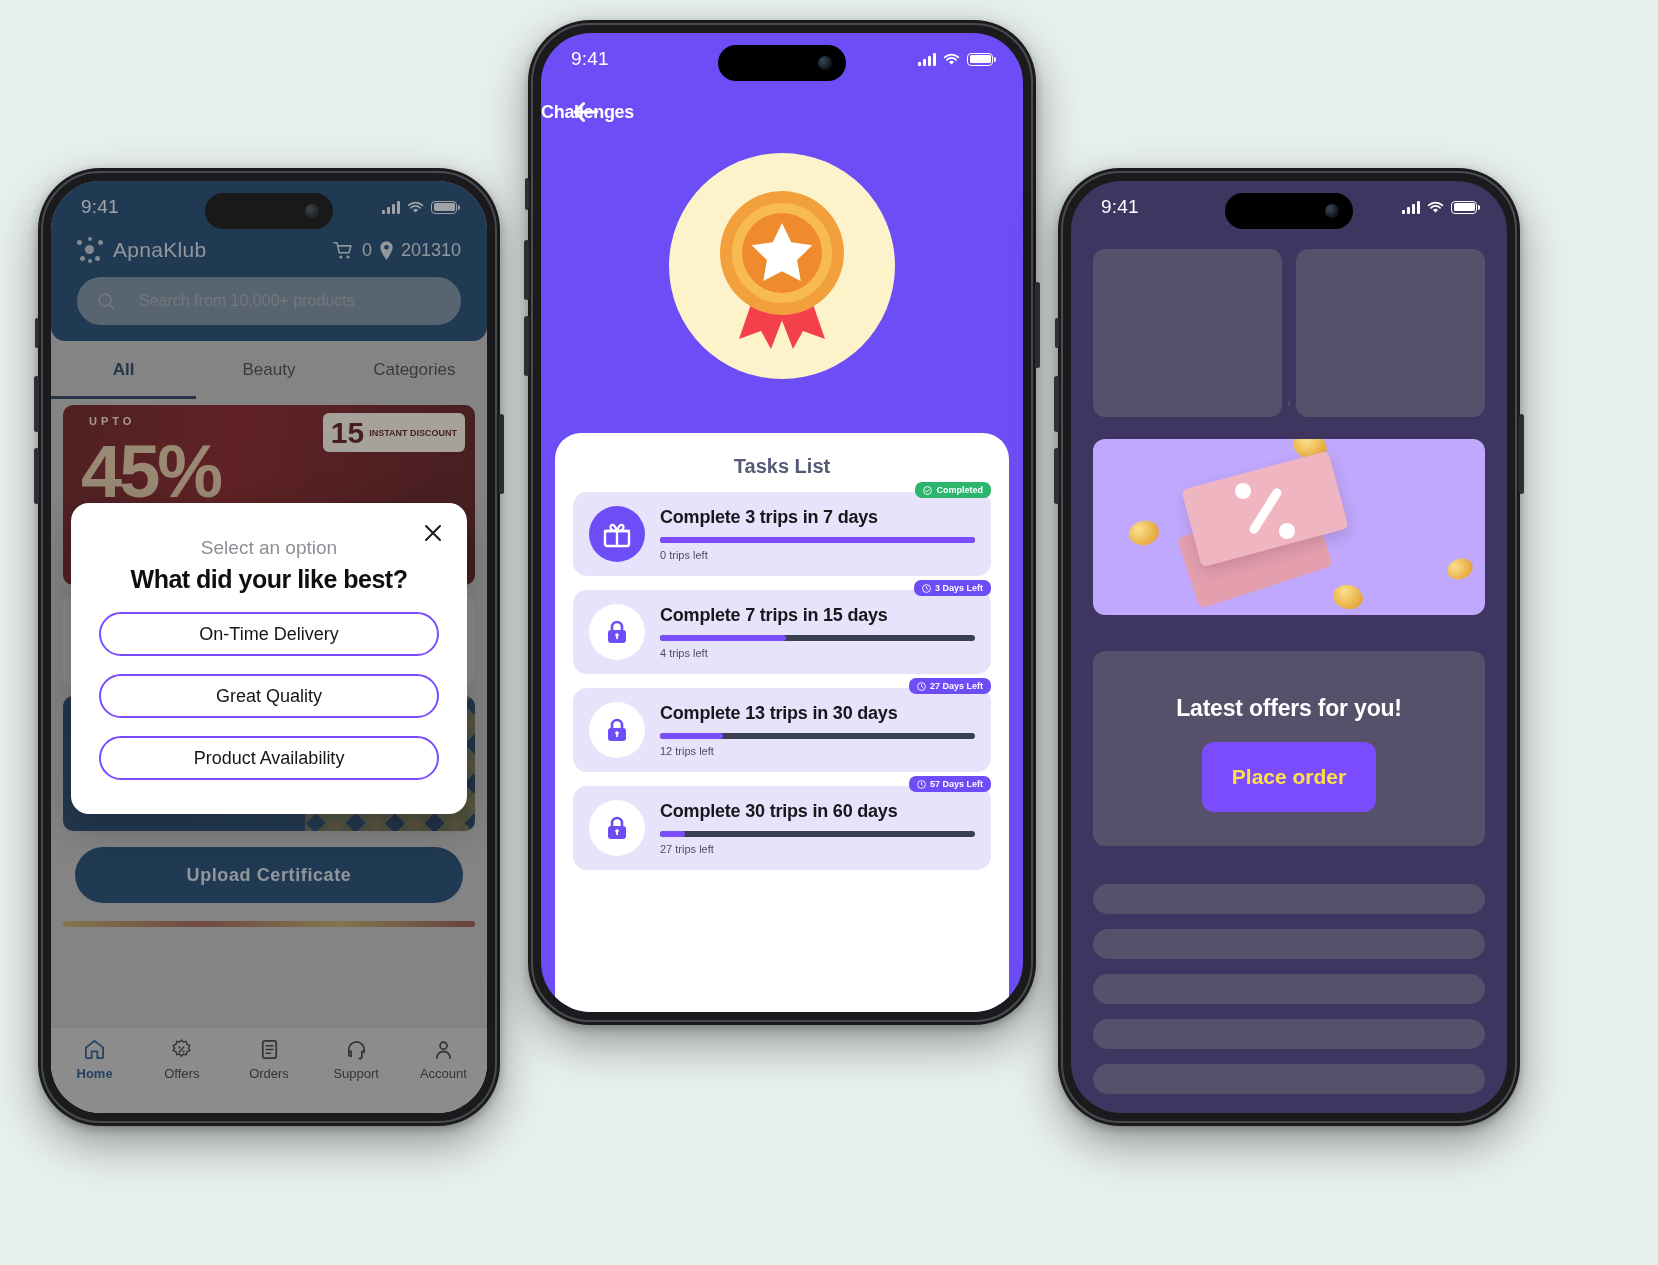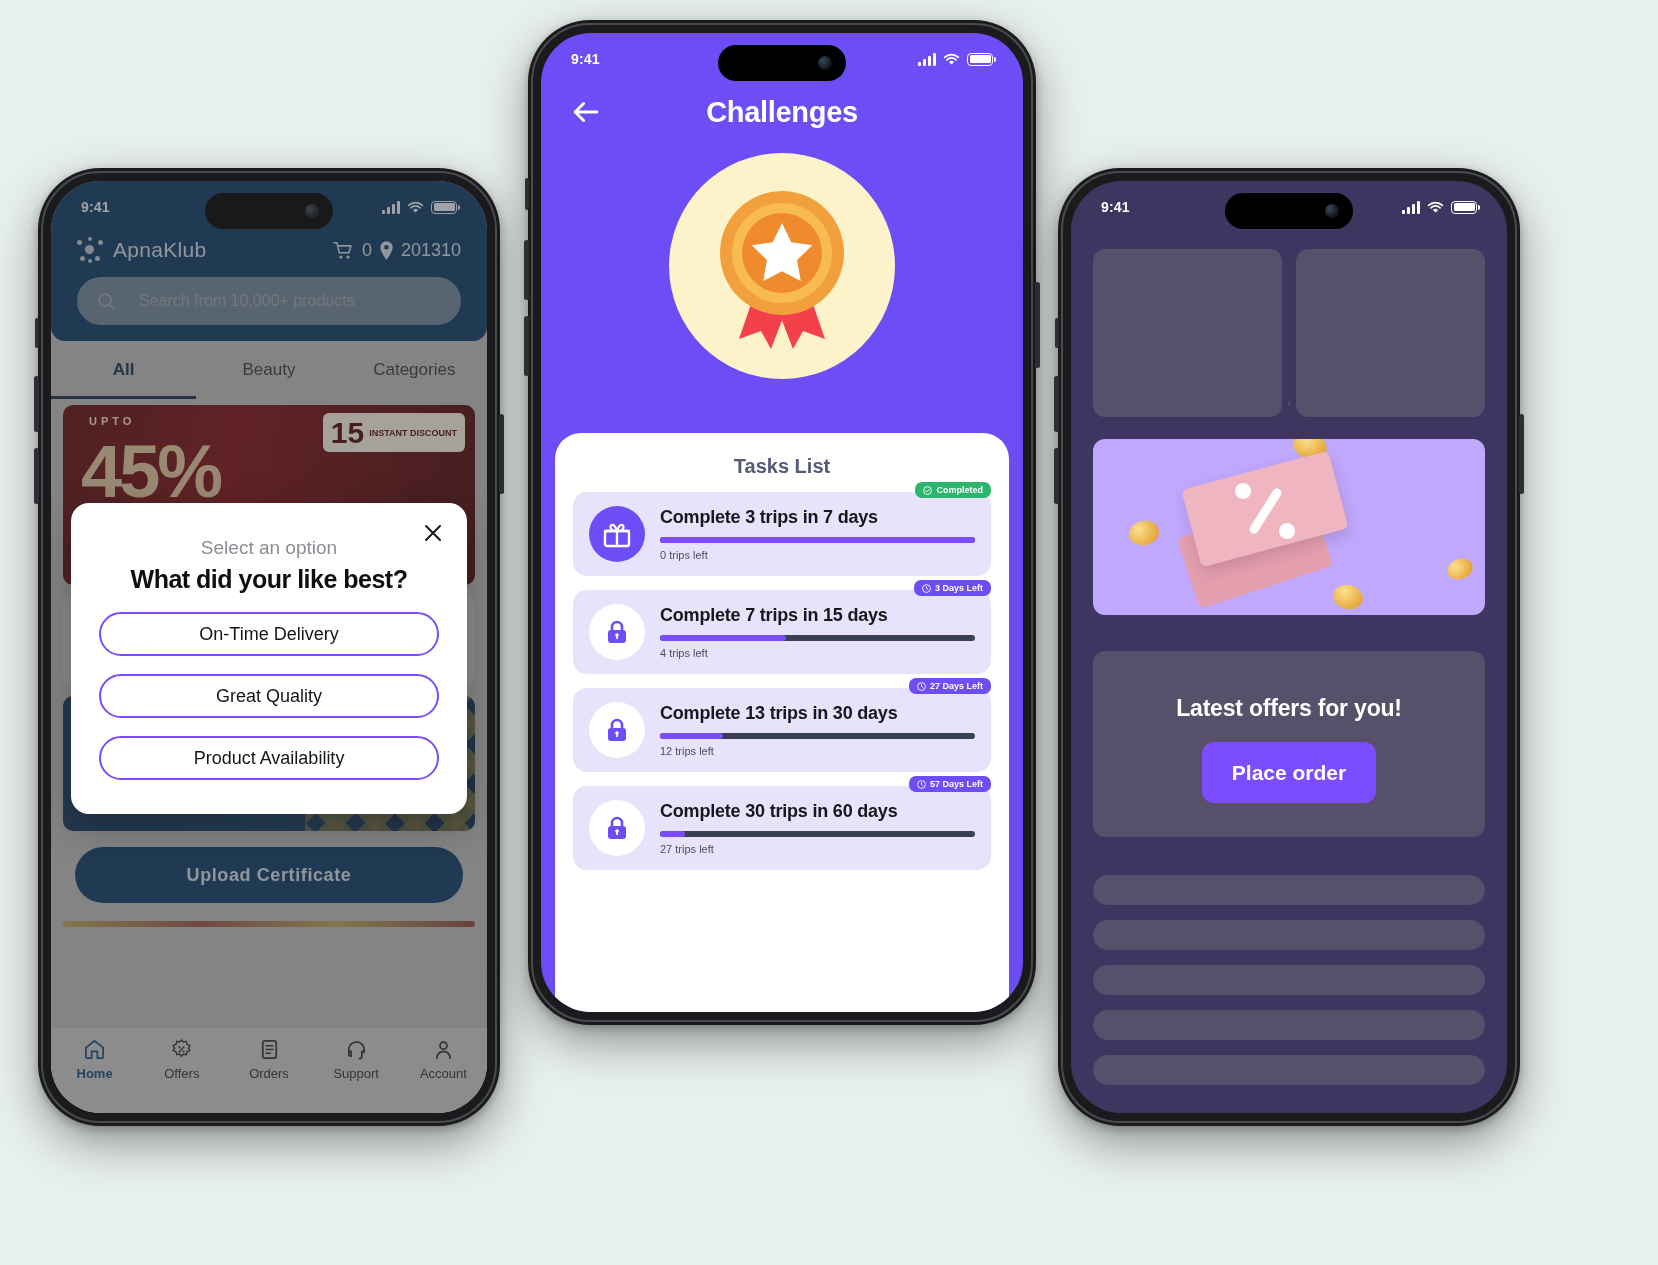--- a/index.html
+++ b/index.html
@@ -32,21 +32,21 @@
 
   
   .btn-side { position: absolute; background: #2e2e33; border-radius: 3px; }
 
   
   .statusbar {
     position: relative; height: 52px;
     display: flex; align-items: center;
     padding: 0 30px; z-index: 8;
   }
-  .sb-time { font-size: 14px; font-weight: bold; letter-spacing: .2px; }
+  .sb-time { font-size: 19px; font-weight: normal; letter-spacing: .2px; }
   .notch {
     position: absolute; left: 50%; transform: translateX(-50%);
     top: 12px; width: 128px; height: 36px;
     background: #000; border-radius: 20px;
     display:flex; align-items:center; justify-content:flex-end; padding-right:14px;
   }
   .notch .cam {
     width: 14px; height: 14px; border-radius: 50%;
     background: radial-gradient(circle at 34% 34%, #3a4a5a 0%, #14181d 62%, #05070a 100%);
   }
@@ -168,21 +168,21 @@
     border: 2px solid #7c4dff; display:flex; align-items:center; justify-content:center;
     font-size: 18px; color:#16161a; background:#fff; cursor:pointer;
   }
   .opt:first-of-type { margin-top: 30px; }
 
   
   #phone-center { left: 528px; top: 20px; width: 508px; height: 1005px; }
   #phone-center .screen { background:#6c4df6; color:#fff; }
   .ch-head { display:flex; align-items:center; padding: 10px 28px 0 28px; position:relative; }
   .ch-back { width:34px; height:34px; cursor:pointer; }
-  .ch-title { position:absolute; left:0; right:0; text-align:center; font-size:29px;
+  .ch-title { position:absolute; left:0; right:0; text-align:left; font-size:18px;
               font-weight:bold; letter-spacing:-.3px; pointer-events:none; }
   .medal-wrap { display:flex; justify-content:center; margin-top: 24px; }
   .medal { width: 226px; height: 226px; border-radius:50%; background:#fdf3cb;
            position:relative; display:flex; align-items:center; justify-content:center; }
   .tasks {
     position:absolute; left:14px; right:14px; top:400px; bottom:0;
     background:#fff; border-radius:26px 26px 0 0; padding: 22px 18px 0 18px;
   }
   .tasks-title { text-align:center; font-size:20px; font-weight:bold; color:#565a78; }
   .task {
@@ -220,22 +220,22 @@
   .coin { position:absolute; border-radius:50%;
           background: radial-gradient(circle at 35% 30%, #fbe08d, #e7a93c 72%, #c9871f); }
   .rp-arrow { position:absolute; left:50%; transform:translateX(-50%); top:200px;
               width:2px; height:44px; z-index:3; }
   .rp-offer {
     margin: 36px 22px 0 22px; background:#56506b; border-radius:12px;
     padding: 44px 20px 34px 20px; text-align:center;
   }
   .rp-offer-t { font-size:23px; font-weight:bold; letter-spacing:-.2px; }
   .rp-place {
-    margin: 20px auto 0 auto; width:174px; height:61px; border-radius:12px;
-    background:#7c4dff; color:#ffffff; font-size:21px; font-weight:bold;
+    margin: 20px auto 0 auto; width:174px; height:70px; border-radius:12px;
+    background:#7c4dff; color:#fde047; font-size:21px; font-weight:bold;
     display:flex; align-items:center; justify-content:center; cursor:pointer;
   }
   .rp-line { margin: 15px 22px 0 22px; height:30px; border-radius:15px; background:#56506b; }
   .rp-line.first { margin-top: 38px; }
 </style>
 </head>
 <body>
 
 <div id="stage">
 

